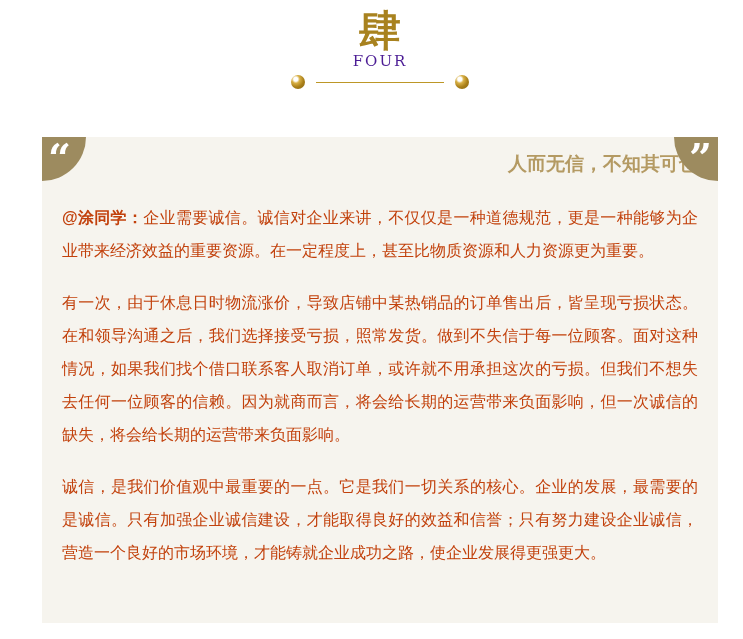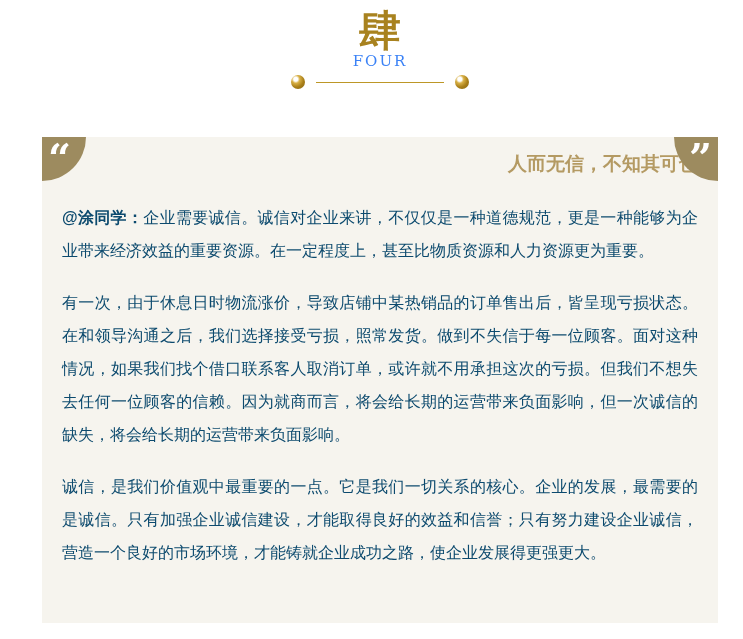--- a/index.html
+++ b/index.html
@@ -29,21 +29,21 @@
     font-size: 42px;
     line-height: 42px;
     color: #a8821f;
     font-weight: bold;
   }
   .section-label {
     font-family: "DejaVu Serif", "Liberation Serif", serif;
     font-size: 15px;
     line-height: 18px;
     letter-spacing: 2px;
-    color: #3b82f6;
+    color: #4c1d95;
   }
   .divider {
     margin-top: 5px;
     height: 14px;
     display: flex;
     align-items: center;
     justify-content: center;
   }
   .bead {
     width: 14px;
@@ -92,21 +92,21 @@
     font-size: 19px;
     line-height: 27px;
     text-align: right;
     font-weight: bold;
     color: #b49a63;
   }
   .body-para {
     margin: 0 0 19px;
     font-size: 16px;
     line-height: 33px;
-    color: #0c4a6e;
+    color: #c2410c;
     text-align: justify;
   }
   .body-para strong { font-weight: bold; }
   .para-last {
     margin-bottom: 0;
   }
 </style>
 </head>
 <body>
 

